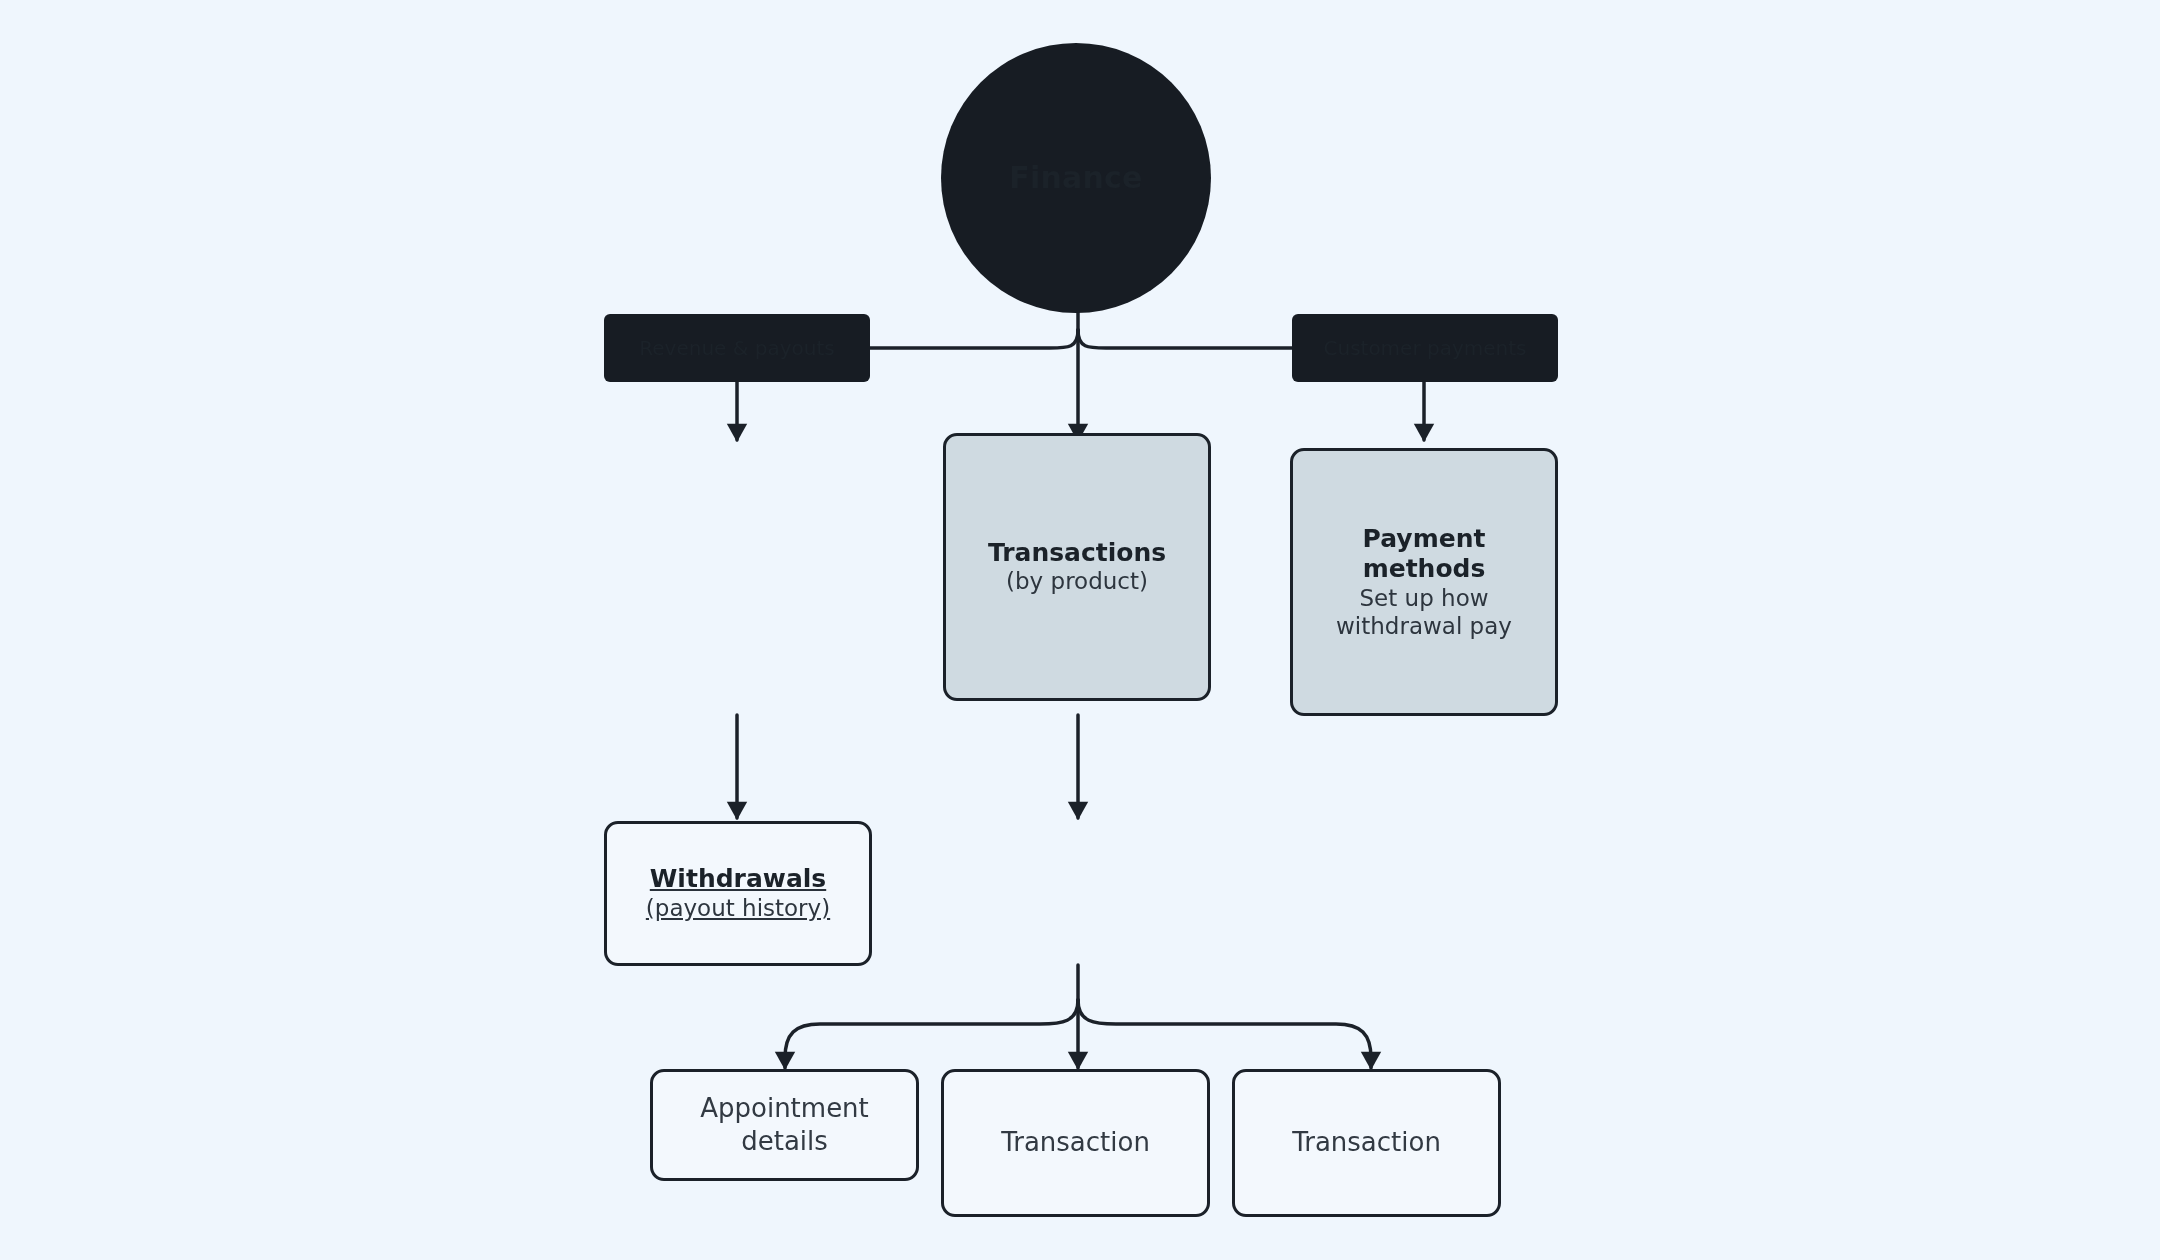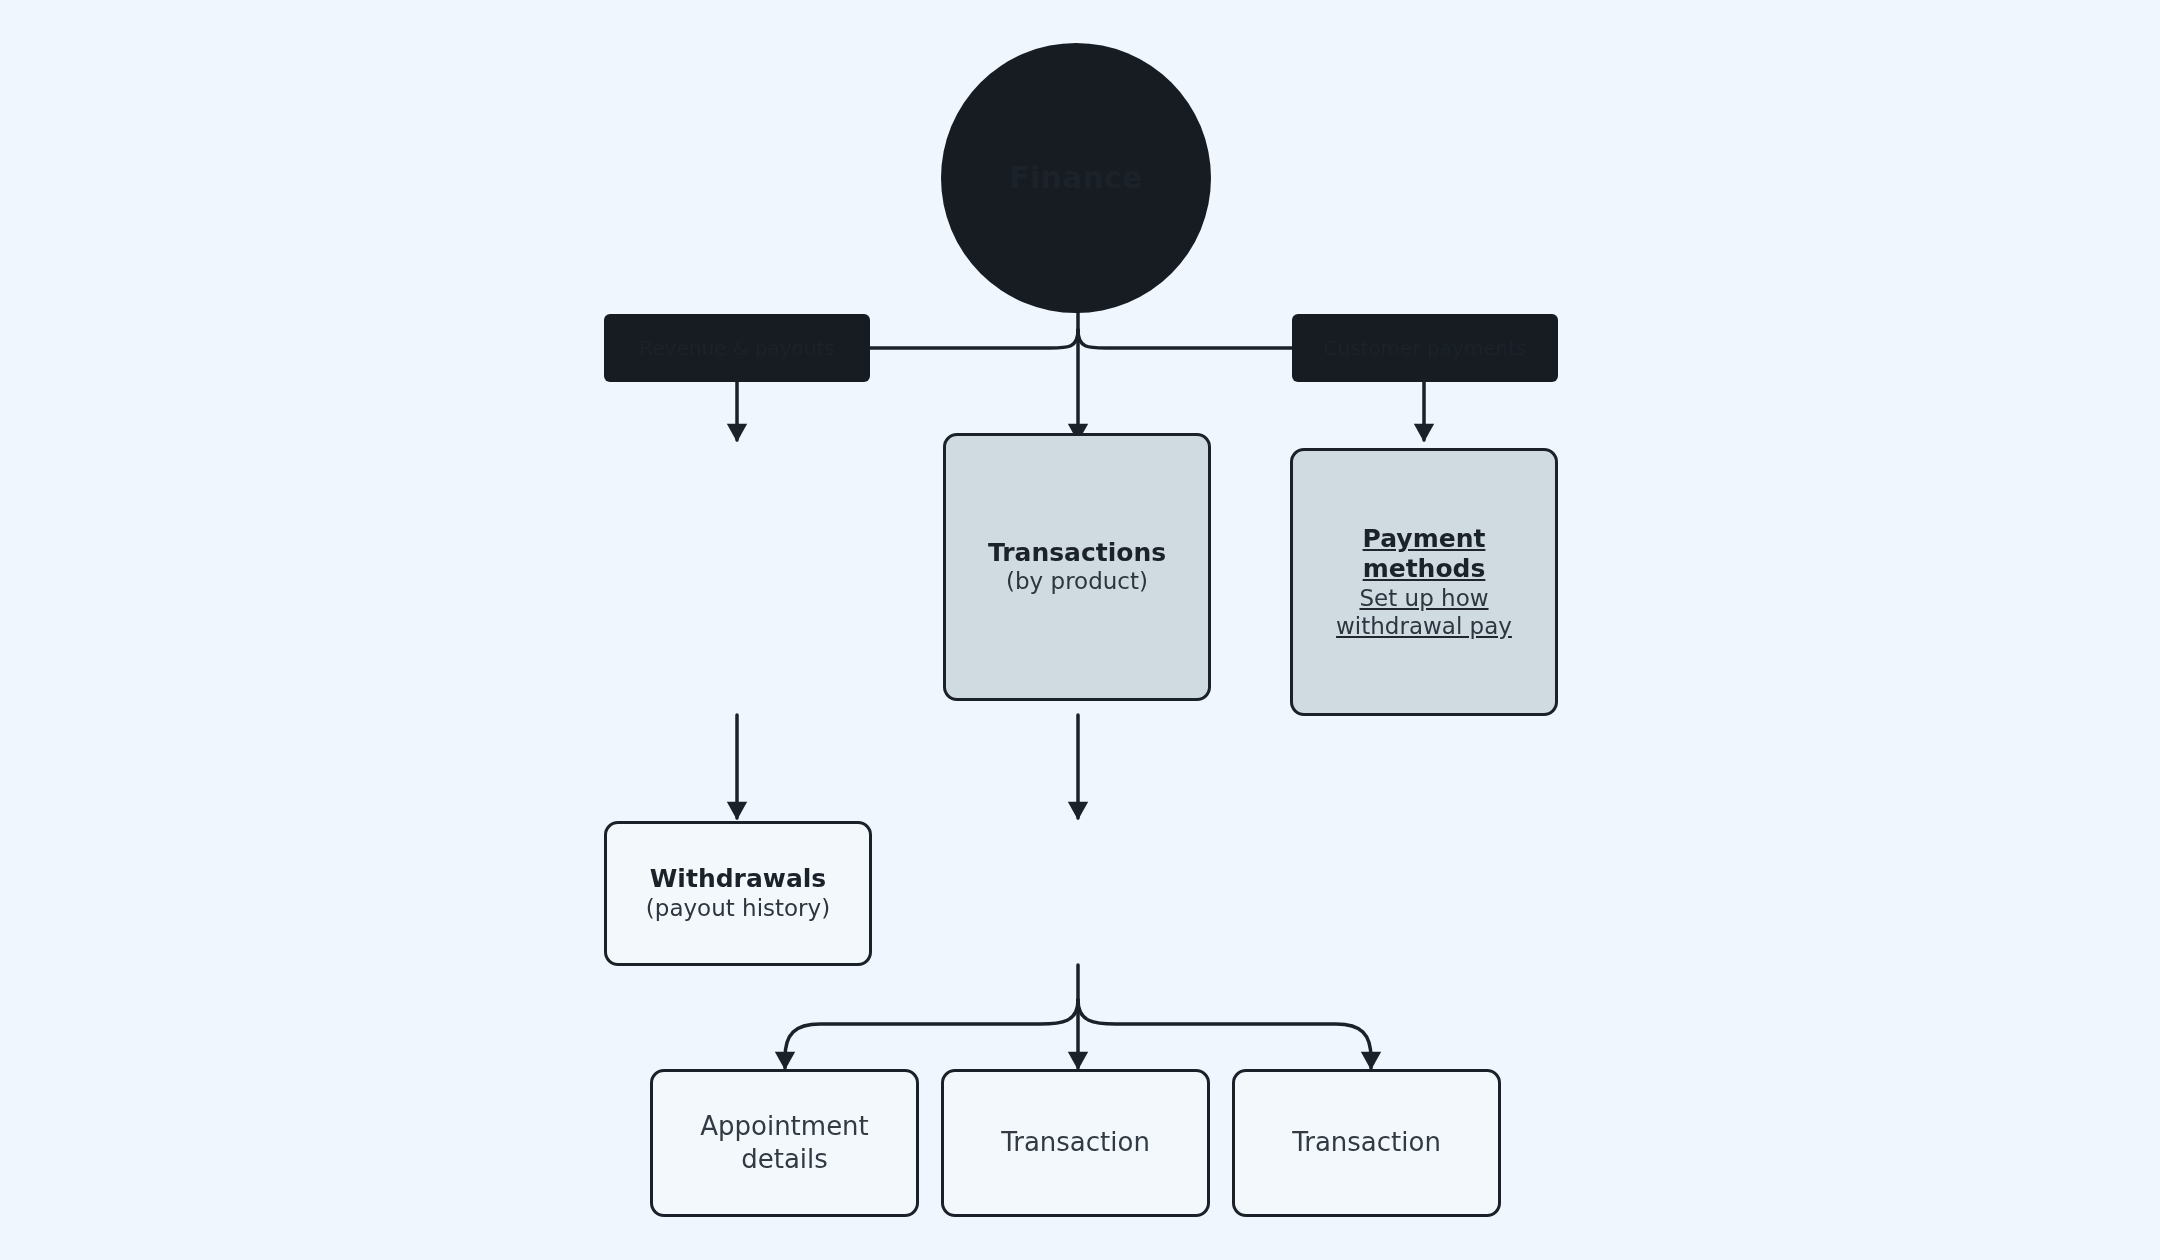--- a/index.html
+++ b/index.html
@@ -151,36 +151,36 @@
   </div>
 
 
   <div class="node filled" style="left:943px; top:433px; width:268px; height:268px;">
     <div class="inner">
       <div class="title">Transactions</div>
       <div class="subtitle">(by product)</div>
     </div>
   </div>
 
-  <div class="node filled" style="left:1290px; top:448px; width:268px; height:268px;text-decoration:underline;">
+  <div class="node filled" style="left:1290px; top:448px; width:268px; height:268px;">
     <div class="inner" style="padding:0 42px;">
       <div class="title">Payment methods</div>
       <div class="subtitle">Set up how withdrawal pay</div>
     </div>
   </div>
 
-  <div class="node plain" style="left:604px; top:821px; width:268px; height:145px;">
+  <div class="node plain" style="left:604px; top:821px; width:268px; height:145px;text-decoration:underline;">
     <div class="inner">
       <div class="title">Withdrawals</div>
       <div class="subtitle">(payout history)</div>
     </div>
   </div>
 
 
-  <div class="node plain leaf" style="left:650px; top:1069px; width:269px; height:148px;">
+  <div class="node plain leaf" style="left:650px; top:1069px; width:269px; height:112px;">
     <div class="inner" style="padding:0 40px;">
       <div class="title">Appointment details</div>
     </div>
   </div>
 
   <div class="node plain leaf" style="left:941px; top:1069px; width:269px; height:148px;">
     <div class="inner">
       <div class="title">Transaction</div>
     </div>
   </div>

